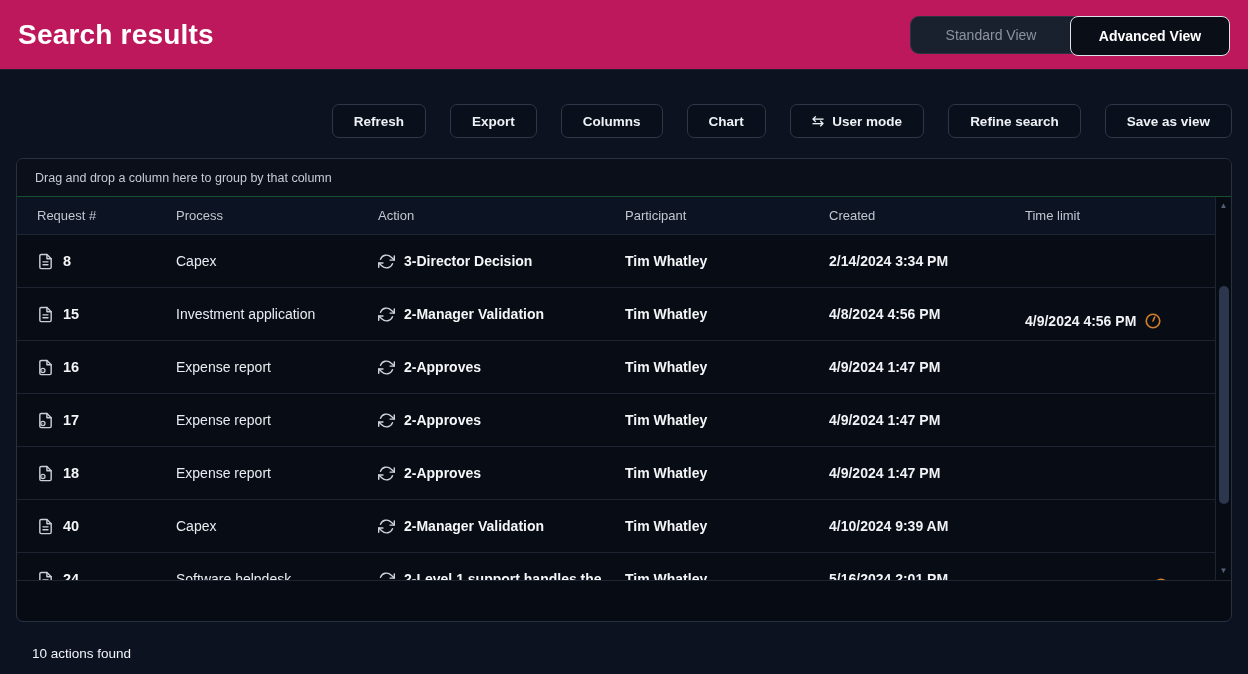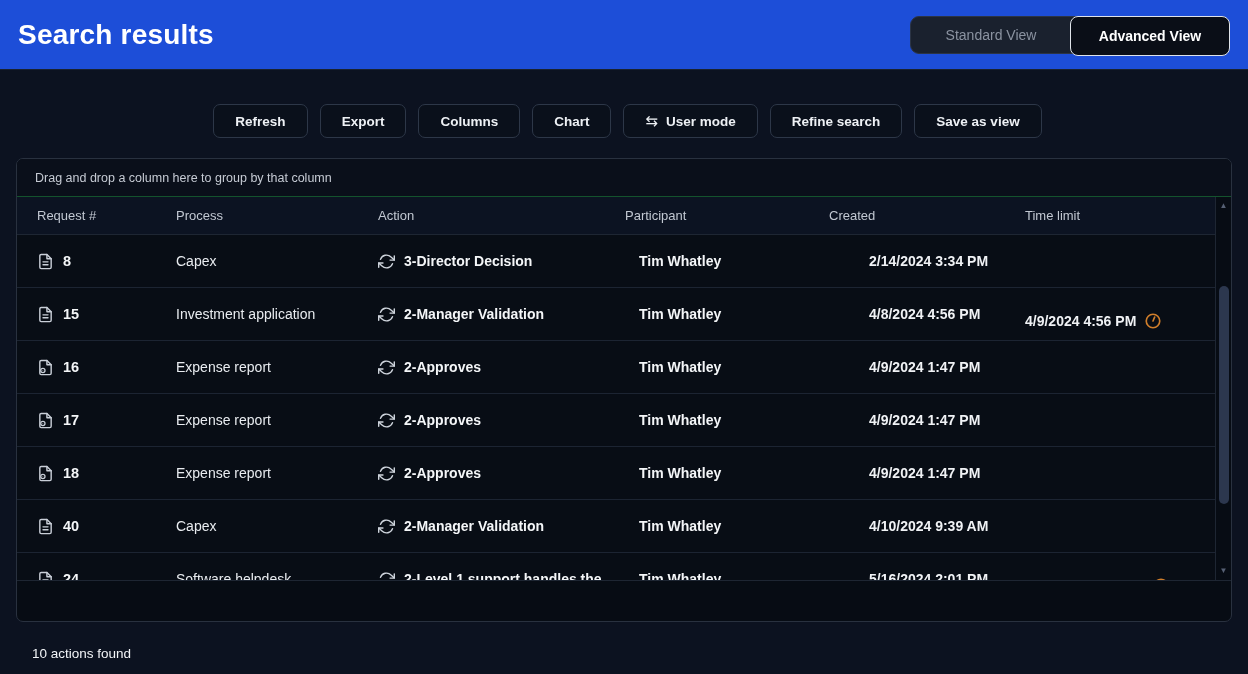--- a/index.html
+++ b/index.html
@@ -4,41 +4,41 @@
 <style>
   * { margin:0; padding:0; box-sizing:border-box; }
   html,body { width:1248px; height:674px; overflow:hidden; }
   body {
     background:#0c1220;
     font-family:"Liberation Sans", sans-serif;
     color:#f2f4f7;
   }
   
   .topbar {
-    height:70px; background:#1d4ed8; border-bottom:1px solid #1a2230;
+    height:70px; background:#be185d; border-bottom:1px solid #1a2230;
     display:flex; align-items:center; justify-content:space-between;
     padding:4px 18px;
   }
   .page-title { font-size:28px; font-weight:700; color:#ffffff; letter-spacing:.2px; }
   .view-toggle {
     display:flex; background:#1a212e; border:1px solid #2b3445; border-radius:9px;
     height:38px; overflow:visible;
   }
   .view-btn {
     min-width:160px; display:flex; align-items:center; justify-content:center;
     font-size:14px; border-radius:8px; cursor:pointer; border:1px solid transparent;
   }
   .view-btn.inactive { color:#8b93a1; }
   .view-btn.active {
     background:#0a0e17; border:1px solid #dfe3e9; color:#ffffff; font-weight:700;
     margin:-1px; height:40px;
   }
   
   .toolbar {
-    display:flex; justify-content:center; gap:12px;
+    display:flex; justify-content:flex-end; gap:24px;
     padding:34px 16px 20px 16px;
     margin-left:7px;
   }
   .tbtn {
     height:34px; padding:0 21px; display:flex; align-items:center; gap:8px;
     background:#0a101b; border:1px solid #2d3748; border-radius:7px;
     color:#eef1f5; font-size:13.5px; font-weight:700; cursor:pointer; white-space:nowrap;
   }
   .tbtn .swap-glyph { font-size:15px; font-weight:400; line-height:1; position:relative; top:-1px; }
   
@@ -67,22 +67,22 @@
   }
   .hcell { cursor:pointer; }
   .trow {
     height:53px; background:#080d15; border-bottom:1px solid #1c2432;
     font-size:14px; cursor:pointer;
   }
   .cell { display:flex; align-items:center; gap:9px; overflow:hidden; white-space:nowrap; }
   .req-num { font-weight:700; font-size:14.5px; color:#f4f6f8; }
   .c-proc { font-weight:400; color:#e9ecf0; }
   .act-txt { font-weight:700; color:#f4f6f8; }
-  .c-part { font-weight:700; color:#f4f6f8;margin-left:14px; }
-  .c-created { font-weight:600; color:#f0f2f5;margin-left:40px; }
+  .c-part { font-weight:700; color:#f4f6f8; }
+  .c-created { font-weight:600; color:#f0f2f5; }
   .c-limit { font-weight:700; color:#f0f2f5; gap:8px;margin-top:13px; }
   .ficon, .aicon, .clock { display:flex; align-items:center; }
   
   .vscroll {
     width:16px; background:#070c14; border-left:1px solid #1e2633;
     position:relative; display:flex; flex-direction:column;
     align-items:center; justify-content:space-between; padding:5px 0;
   }
   .scroll-arrow { color:#566074; font-size:8px; line-height:1; cursor:pointer; }
   .scroll-thumb {

